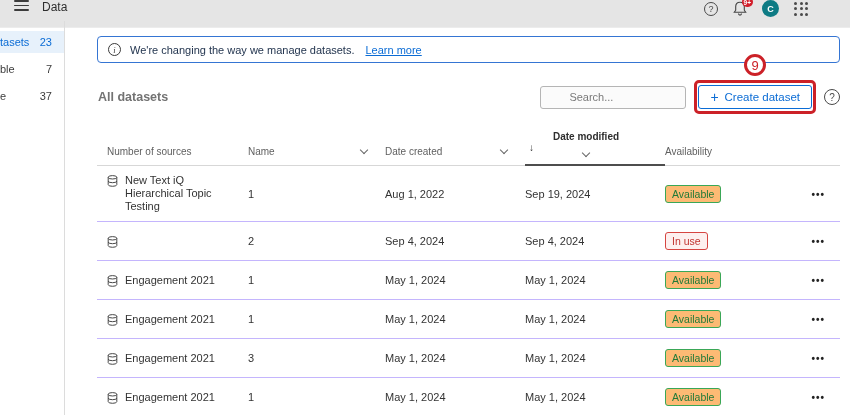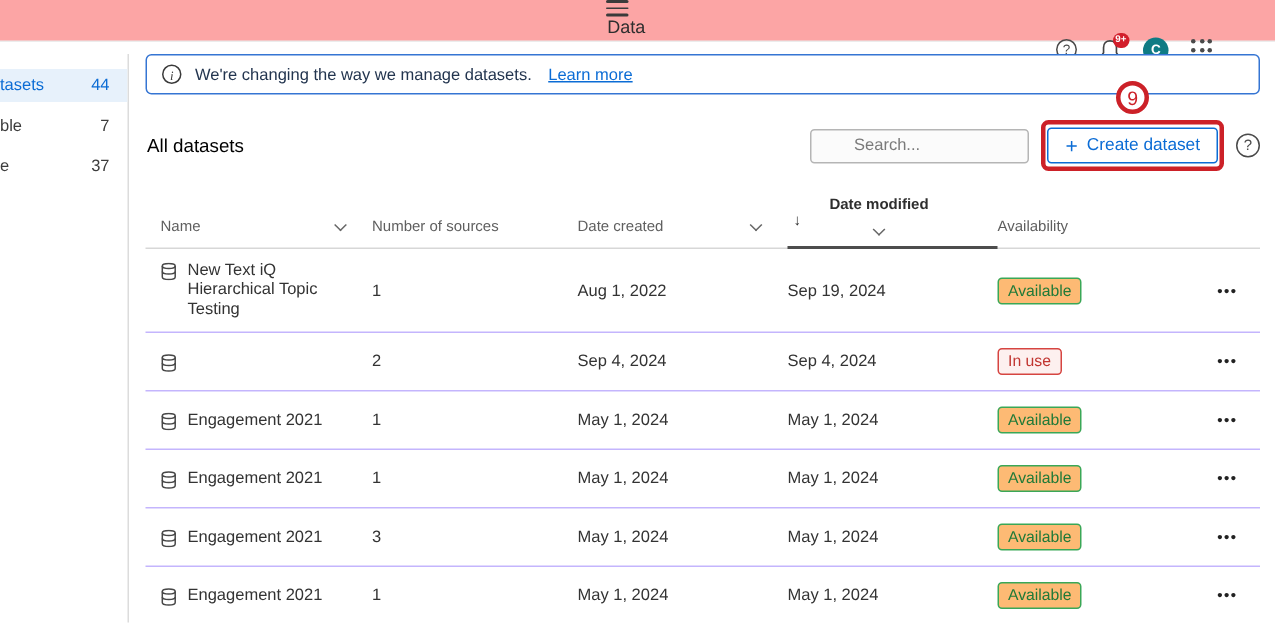--- a/index.html
+++ b/index.html
@@ -1,57 +1,57 @@
 <!DOCTYPE html>
 <html><head>
 <meta charset="utf-8">
 <style>
   * { box-sizing: border-box; margin: 0; padding: 0; }
   html,body { width:850px; height:415px; overflow:hidden; background:#fff;
     font-family:"Liberation Sans", sans-serif; color:#333; }
 
   
-  .topbar { height:28px; display:flex; align-items:center; padding:0 42px 0 14px;
-    border-bottom:1px solid #ececec; background:#fca5a5;flex-direction:column; }
+  .topbar { height:28px; display:flex; align-items:flex-start; padding:0 42px 0 14px;
+    border-bottom:1px solid #ececec; background:#e5e5e5; }
   .hamburger { width:15px; display:inline-flex; flex-direction:column; gap:3px; cursor:pointer; }
   .hamburger i { display:block; height:1.6px; background:#3b3b3b; border-radius:1px; }
   .tb-title { font-size:12px; color:#2e2e2e; margin-left:13px; }
   .tb-right { margin-left:auto; display:flex; align-items:center; gap:15px; }
   .circle-q { width:14px; height:14px; border:1.2px solid #4a4a4a; border-radius:50%;
     display:inline-flex; align-items:center; justify-content:center; font-size:9px; color:#4a4a4a; cursor:pointer; }
   .bell-wrap { position:relative; display:inline-flex; cursor:pointer; }
   .nbadge { position:absolute; top:-4px; right:-6px; min-width:11px; height:10px; padding:0 2px;
     background:#d21e2b; border-radius:6px; color:#fff; font-size:6.5px; font-weight:bold;
     display:flex; align-items:center; justify-content:center; }
   .avatar { width:17px; height:17px; border-radius:50%; background:#0e7b84; color:#fff;
     font-size:9px; font-weight:bold; display:inline-flex; align-items:center; justify-content:center; cursor:pointer; }
   .waffle { display:grid; grid-template-columns:repeat(3,3px); gap:2.5px; cursor:pointer; }
   .waffle i { width:3px; height:3px; background:#4a4a4a; border-radius:50%; }
 
   
-  .sidebar { position:absolute; top:36px; left:0; width:86px; bottom:0;
+  .sidebar { position:absolute; top:21px; left:0; width:65px; bottom:0;
     border-right:1px solid #dcdcdc; padding-top:10px; overflow:hidden; }
   .side-item { height:22px; display:flex; align-items:center; justify-content:space-between;
     padding:0 12px 0 0; font-size:11px; color:#3c3c3c; margin-bottom:5px; cursor:pointer; }
   .side-item .lbl { white-space:nowrap; }
   .side-item.active { background:#e7f1fb; color:#0b6cd5; }
   .side-item .cnt { margin-left:auto; }
 
   
   .main { position:absolute; top:28px; left:87px; right:0; bottom:0; padding:8px 10px 0 10px; overflow:hidden; }
 
   .banner { border:1px solid #3575d3; border-radius:4px; padding:6px 10px; display:flex;
     align-items:center; gap:9px; font-size:11px; color:#23354f; margin-bottom:22px; background:#fff; }
   .info-ic { width:13px; height:13px; border:1.2px solid #3a3a3a; border-radius:50%; flex:0 0 auto;
     display:inline-flex; align-items:center; justify-content:center; font-size:8.5px; font-style:italic;
     font-family:"Liberation Serif", serif; color:#3a3a3a; }
   .banner a { color:#0b6cd5; text-decoration:underline; cursor:pointer; margin-left:2px; }
 
   .content-head { display:flex; align-items:center; margin-bottom:16px; padding-left:1px; }
-  .ch-title { font-size:12.5px; font-weight:normal; color:#000000; }
+  .ch-title { font-size:12.5px; font-weight:bold; color:#737373; }
   .ch-right { margin-left:auto; display:flex; align-items:center; gap:12px; }
   .searchbox { width:146px; height:23px; border:1px solid #b5b5b5; border-radius:3px; background:#fbfbfb;
     display:flex; align-items:center; gap:5px; padding:0 23px; }
   .searchbox input { border:none; outline:none; background:transparent; font-size:11px; width:110px;
     font-family:"Liberation Sans", sans-serif; color:#444; }
   .searchbox input::placeholder { color:#7a7a7a; }
 
   .create-wrap { position:relative; }
   .create-btn { display:flex; align-items:center; gap:6px; height:24px; padding:0 11px;
     background:#fff; border:1px solid #0b6cd5; border-radius:3px; color:#0b6cd5; font-size:11.5px;
@@ -113,21 +113,21 @@
         <i></i>
         <i></i>
         <i></i>
       </span>
   </div>
 </header>
 
 <nav class="sidebar">
   <div class="side-item active">
     <span class="lbl">tasets</span>
-    <span class="cnt">44</span>
+    <span class="cnt">23</span>
   </div>
   <div class="side-item">
     <span class="lbl">ble</span>
     <span class="cnt">7</span>
   </div>
   <div class="side-item">
     <span class="lbl">e</span>
     <span class="cnt">37</span>
   </div>
 </nav>
@@ -157,26 +157,26 @@
           <span>Create dataset</span>
         </button>
         <span class="annot-rect"></span>
       </div>
       <span class="circle-q" style="width:16px;height:16px;font-size:10px;">?</span>
     </div>
   </div>
 
   <div class="table">
     <div class="grid-cols thead">
+      <div class="th noflex">
+        <span>Number of sources</span>
+      </div>
       <div class="th">
         <span>Name</span>
         <span class="chev"></span>
-      </div>
-      <div class="th noflex">
-        <span>Number of sources</span>
       </div>
       <div class="th">
         <span>Date created</span>
         <span class="chev"></span>
       </div>
       <div class="th sorted">
         <span>Date modified</span>
         <span class="sort-arrow">↓</span>
         <span class="chev"></span>
       </div>

